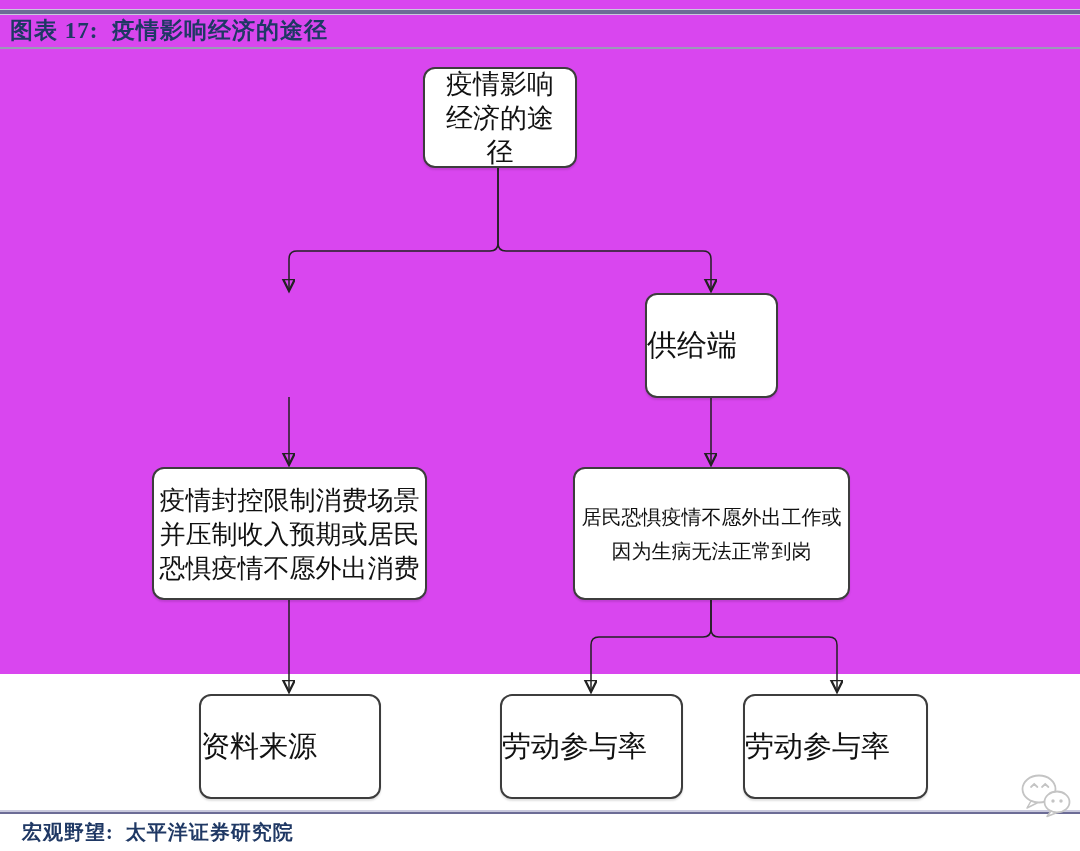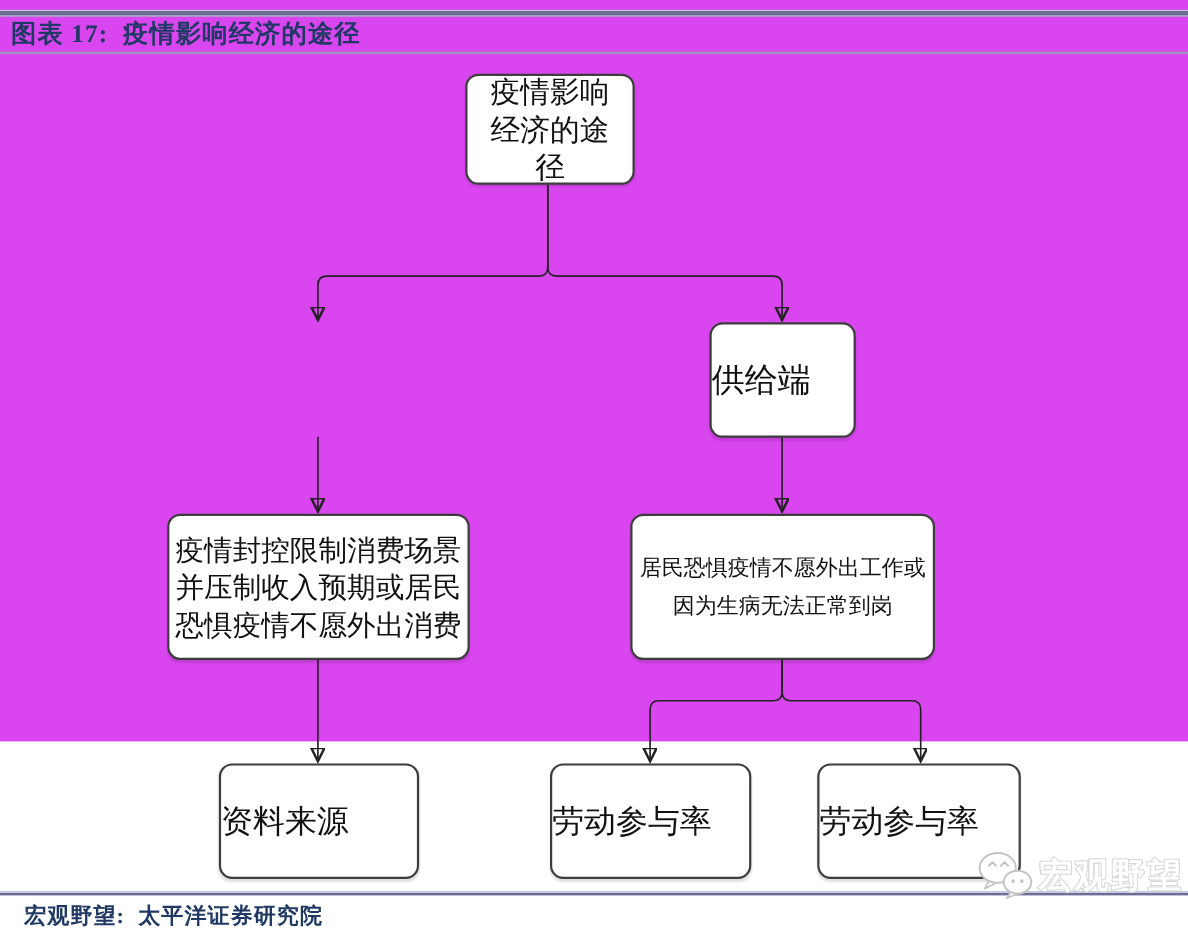--- a/index.html
+++ b/index.html
@@ -180,19 +180,18 @@
     <svg class="wm-icon" width="52" height="44" viewBox="0 0 52 44" xmlns="http://www.w3.org/2000/svg">
       <ellipse cx="19" cy="15" rx="16.5" ry="13.5" fill="#ffffff" stroke="#c4c4c4" stroke-width="1.8"></ellipse>
       <path d="M11,27 L7,34 L17,29 Z" fill="#ffffff" stroke="#c4c4c4" stroke-width="1.5" stroke-linejoin="round"></path>
       <path d="M11,13 l3.2,-3 l3.2,3" fill="none" stroke="#c4c4c4" stroke-width="1.8" stroke-linecap="round"></path>
       <path d="M22,13 l3.2,-3 l3.2,3" fill="none" stroke="#c4c4c4" stroke-width="1.8" stroke-linecap="round"></path>
       <ellipse cx="37" cy="28" rx="12.5" ry="10.5" fill="#ffffff" stroke="#c4c4c4" stroke-width="1.8"></ellipse>
       <path d="M31,37 L27,42.5 L36,39 Z" fill="#ffffff" stroke="#c4c4c4" stroke-width="1.5" stroke-linejoin="round"></path>
       <circle cx="33" cy="27" r="1.7" fill="#c4c4c4"></circle>
       <circle cx="41" cy="27" r="1.7" fill="#c4c4c4"></circle>
     </svg>
-    <span class="wm-text">宏观野望</span>
   </div>
 
   <div class="rule-bottom"></div>
   <div class="fig-source">宏观野望:  太平洋证券研究院</div>
 
 </div>
 
 </body></html>

